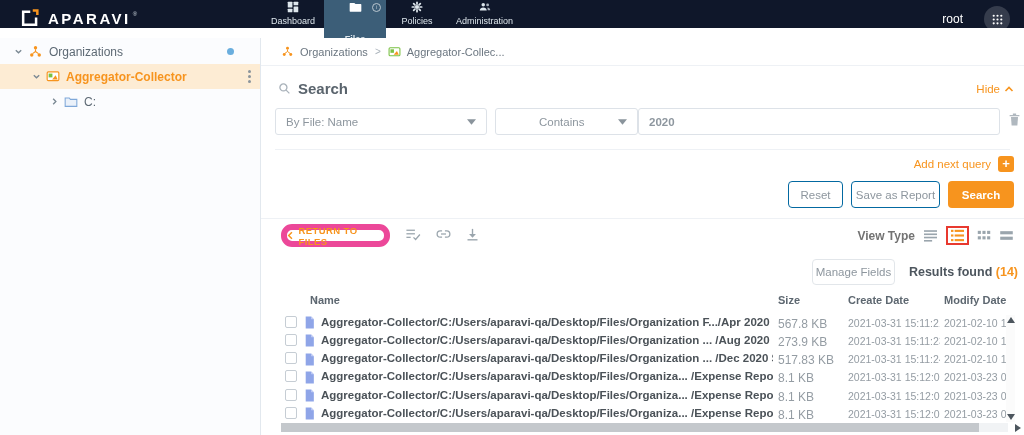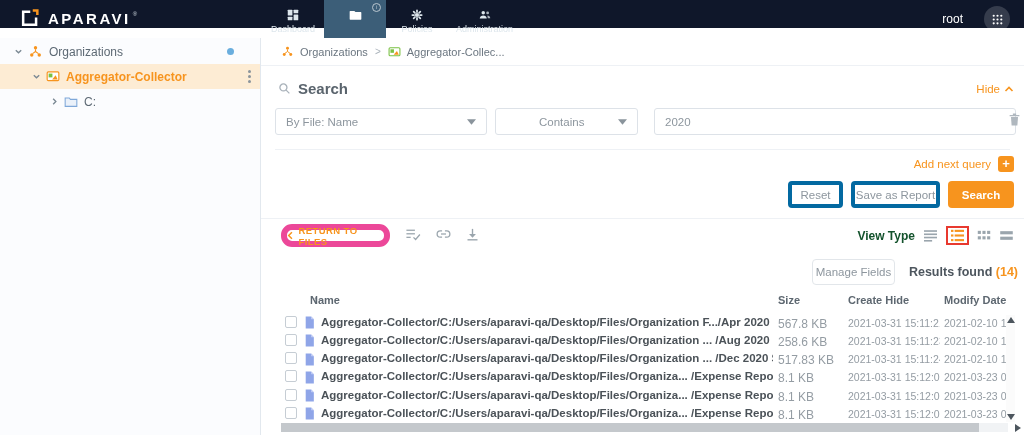--- a/index.html
+++ b/index.html
@@ -5,21 +5,21 @@
   * { box-sizing: border-box; margin: 0; padding: 0; }
   html,body { width:1024px; height:435px; overflow:hidden; }
   body { font-family:"Liberation Sans", sans-serif; background:#fff; position:relative; }
 
   
   .navbar { position:absolute; top:0; left:0; width:1024px; height:28px; background:#0f172a; }
   .brand { position:absolute; left:18px; top:8px; display:flex; align-items:center; gap:8px; }
   .brand-name { color:#fff; font-size:15px; font-weight:bold; letter-spacing:2.5px; }
   .brand-mark { color:#cfd8df; font-size:6px; vertical-align:top; }
   .nav-tabs { position:absolute; left:262px; top:0; height:38px; display:flex; }
-  .nav-tab { min-width:62px; padding:8px 8px; height:38px; display:flex; flex-direction:column; align-items:center; justify-content:flex-start; gap:2px; cursor:pointer; position:relative; }
+  .nav-tab { min-width:62px; padding:0 8px; height:38px; display:flex; flex-direction:column; align-items:center; justify-content:flex-start; gap:2px; cursor:pointer; position:relative; }
   .nav-tab .tab-label { color:#dde6ec; font-size:9px; }
   .nav-tab.active { background:#3c5e78;gap:20px; }
   .info-badge { position:absolute; top:3px; right:5px; width:9px; height:9px; border:1px solid #b9c6cf; border-radius:50%; color:#b9c6cf; font-size:6px; line-height:7px; text-align:center; }
   .nav-right { position:absolute; right:14px; top:0; height:38px; display:flex; align-items:center; gap:21px; }
   .user-name { color:#fff; font-size:12px; }
   .apps-btn { width:26px; height:26px; border-radius:50%; background:rgba(255,255,255,.16); display:flex; align-items:center; justify-content:center; cursor:pointer; }
 
   
   .sidebar { position:absolute; top:38px; left:0; width:261px; height:397px; background:#fbfcfe; border-right:1px solid #e2e8ee; padding-top:1px; }
   .tree-row { height:25px; display:flex; align-items:center; font-size:12px; color:#5d6974; position:relative; cursor:pointer; }
@@ -37,41 +37,41 @@
   .crumb { display:flex; align-items:center; gap:6px; cursor:pointer; }
   .crumb-sep { color:#a8b1b9; font-size:10px; }
 
   .search-title { position:absolute; left:17px; top:42px; display:flex; align-items:center; gap:7px; font-size:15px; font-weight:bold; color:#5a646d; }
   .hide-link { position:absolute; right:10px; top:45px; color:#f7941e; font-size:11.5px; display:flex; align-items:center; gap:4px; cursor:pointer; }
 
   .select-box, .text-input { position:absolute; top:70px; height:27px; border:1px solid #dde2e8; border-radius:3px; background:#fff; font-size:11.5px; color:#8d969e; display:flex; align-items:center; padding:0 10px; }
   .select-box { justify-content:space-between; cursor:pointer; }
   .sel-field { left:14px; width:212px; }
   .sel-op   { left:234px; width:143px;padding-left:43px; }
-  .inp-term { left:393px; width:362px; }
+  .inp-term { left:377px; width:362px;font-weight:bold; }
   .trash-btn { position:absolute; top:74px; right:3px; cursor:pointer; }
 
   .divider1 { position:absolute; top:111px; left:14px; right:14px; height:1px; background:#eef1f5; }
   .add-query { position:absolute; top:118px; right:10px; display:flex; align-items:center; gap:7px; color:#f7941e; font-size:11.5px; cursor:pointer; }
   .plus-btn { width:16px; height:16px; background:#f7941e; border-radius:3px; color:#fff; font-size:13px; line-height:15px; text-align:center; font-weight:bold; }
 
   .btn-row { position:absolute; top:143px; right:10px; display:flex; gap:8px; }
   .btn { height:27px; border-radius:4px; font-size:11.5px; display:flex; align-items:center; justify-content:center; cursor:pointer; }
-  .btn.ghost { border:4px solid #0369a1; background:#fff; color:#8d969e; }
+  .btn.ghost { border:1px solid #0369a1; background:#fff; color:#8d969e; }
   .btn-reset { width:55px; } .btn-save { width:89px; }
   .btn-search { width:66px; background:#f7941e; color:#fff; font-weight:bold; }
 
   .divider2 { position:absolute; top:180px; left:0; right:0; height:1px; background:#eef1f5; }
 
   .results-toolbar { position:absolute; top:186px; left:0; right:0; height:24px; }
   .return-btn { position:absolute; left:20px; top:0; width:109px; height:23px; border:6px solid #ec4899; border-radius:11px; color:#f7941e; font-size:9.5px; font-weight:bold; letter-spacing:.4px; display:flex; align-items:center; justify-content:center; gap:5px; cursor:pointer; }
   .tool-icons { position:absolute; left:144px; top:3px; display:flex; gap:13px; }
   .tool-icons span { cursor:pointer; display:flex; }
   .view-type { position:absolute; right:10px; top:2px; display:flex; align-items:center; gap:8px; }
-  .view-type-label { font-size:12px; font-weight:bold; color:#14532d; }
+  .view-type-label { font-size:12px; font-weight:bold; color:#737373; }
   .vt-icon { cursor:pointer; display:flex; align-items:center; justify-content:center; }
   .vt-highlight { border:2px solid #e8392f; padding:1px 2px; }
 
   .fields-row { position:absolute; top:221px; right:6px; display:flex; align-items:center; gap:14px; }
   .manage-btn { width:83px; height:26px; border:1px solid #e2e6ea; border-radius:4px; background:#fff; color:#8d969e; font-size:11.5px; display:flex; align-items:center; justify-content:center; cursor:pointer; }
   .results-found { font-size:12.5px; font-weight:bold; color:#4d565e; }
   .results-count { color:#f7941e; }
 
   
   .tbl-header { position:absolute; top:256px; left:0; right:0; height:20px; font-size:11px; font-weight:bold; color:#5d6770; }
@@ -395,21 +395,21 @@
       <span class="results-count">(14)</span>
     </div>
   </div>
 
   <div class="tbl-header">
     <span class="col-name">
         <span>Name</span>
         <span class="sort-arrow">↑</span>
       </span>
     <span class="col-size">Size</span>
-    <span class="col-create">Create Hide</span>
+    <span class="col-create">Create Date</span>
     <span class="col-modify">Modify Date</span>
   </div>
 
   <div class="tbl-body">
     <div class="tbl-row">
       <span class="row-check"></span>
       <span class="row-ficon">
         <svg width="11" height="13" viewBox="0 0 20 24">
             <path d="M3 1 h10 l5 5 v17 H3 z" fill="#8fa5e8"></path>
             <path d="M13 1 l5 5 h-5 z" fill="#c3cef5"></path>
@@ -423,21 +423,21 @@
 
     <div class="tbl-row">
       <span class="row-check"></span>
       <span class="row-ficon">
         <svg width="11" height="13" viewBox="0 0 20 24">
             <path d="M3 1 h10 l5 5 v17 H3 z" fill="#8fa5e8"></path>
             <path d="M13 1 l5 5 h-5 z" fill="#c3cef5"></path>
           </svg>
       </span>
       <span class="cell cell-name">Aggregator-Collector/C:/Users/aparavi-qa/Desktop/Files/Organization ... /Aug 2020 Statement.pdf</span>
-      <span class="cell cell-size">258.6 KB</span>
+      <span class="cell cell-size">273.9 KB</span>
       <span class="cell cell-create">2021-03-31 15:11:23</span>
       <span class="cell cell-modify">2021-02-10 11:55:38</span>
     </div>
 
     <div class="tbl-row">
       <span class="row-check"></span>
       <span class="row-ficon">
         <svg width="11" height="13" viewBox="0 0 20 24">
             <path d="M3 1 h10 l5 5 v17 H3 z" fill="#8fa5e8"></path>
             <path d="M13 1 l5 5 h-5 z" fill="#c3cef5"></path>

